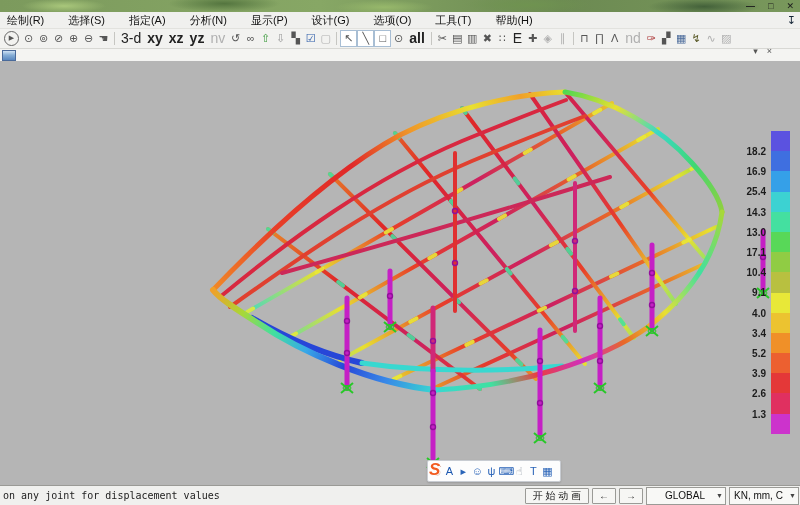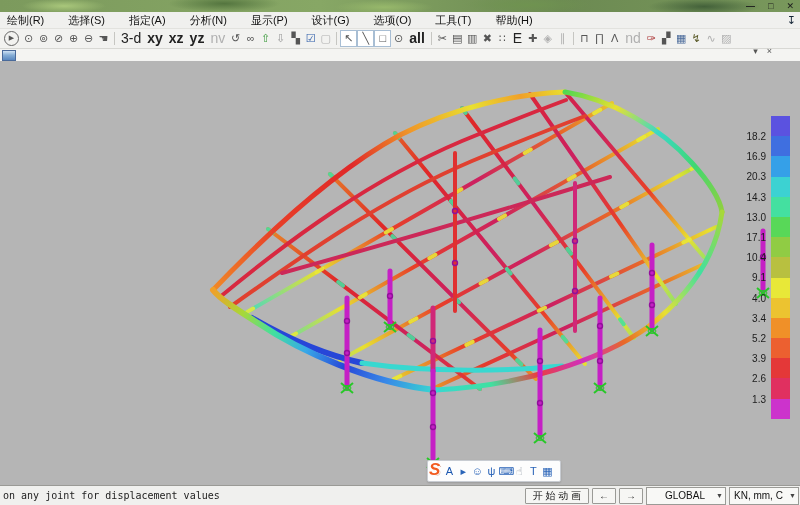--- a/index.html
+++ b/index.html
@@ -34,21 +34,21 @@
   .tbi.sepline{width:1px;height:13px;background:#c6c6c2;margin:0 3px;padding:0;}
   
   .viewstrip{position:absolute;top:49px;left:0;width:800px;height:12px;background:#f4f4f2;}
   .child-icon{position:absolute;left:2px;top:1px;width:12px;height:9px;border:1px solid #4a6a9a;
     background:linear-gradient(#cfe2f4,#86aed6 45%,#5a88c0);}
   .vs-right{position:absolute;right:28px;top:-3px;display:flex;gap:9px;color:#555;font-size:9px;}
   
   .canvas{position:absolute;top:61px;left:0;width:800px;height:425px;background:#b5b5b5;}
   .canvas svg{position:absolute;left:0;top:0;}
   
-  .legend{position:absolute;top:55px;right:10px;width:64px;height:305px;z-index:2;}
+  .legend{position:absolute;top:70px;right:10px;width:64px;height:305px;z-index:2;font-weight:bold;}
   .legend-bar{position:absolute;right:0;top:0;width:19px;display:flex;flex-direction:column;}
   .band{display:block;width:19px;height:20.2px;}
   .legend-label{position:absolute;right:24px;width:38px;text-align:right;font-size:10px;color:#1c1c1c;
     top:calc(var(--i) * 20.2px + 15px);line-height:11px;}
   
   .watermark{position:absolute;left:0;top:161px;width:800px;height:58px;background:rgba(158,88,88,0.48);
     z-index:3;display:flex;align-items:center;justify-content:center;}
   .wm-text{font-size:37px;font-weight:bold;color:#fff;letter-spacing:3px;white-space:nowrap;}
   
   .ime{position:absolute;left:427px;top:399px;width:132px;height:20px;background:#fdfdfd;
@@ -303,21 +303,21 @@
           <span class="band" style="--i: 10; background: rgb(240, 144, 40);"></span>
           <span class="band" style="--i: 11; background: rgb(236, 96, 48);"></span>
           <span class="band" style="--i: 12; background: rgb(228, 56, 56);"></span>
           <span class="band" style="--i: 13; background: rgb(224, 48, 96);"></span>
           <span class="band" style="--i: 14; background: rgb(204, 51, 204);"></span>
         </div>
       <div>
 
       <span class="legend-label" style="--i: 0;">18.2</span>
           <span class="legend-label" style="--i: 1;">16.9</span>
-          <span class="legend-label" style="--i: 2;">20.3</span>
+          <span class="legend-label" style="--i: 2;">25.4</span>
           <span class="legend-label" style="--i: 3;">14.3</span>
           <span class="legend-label" style="--i: 4;">13.0</span>
           <span class="legend-label" style="--i: 5;">17.1</span>
           <span class="legend-label" style="--i: 6;">10.4</span>
           <span class="legend-label" style="--i: 7;">9.1</span>
           <span class="legend-label" style="--i: 8;">4.0</span>
           <span class="legend-label" style="--i: 9;">3.4</span>
           <span class="legend-label" style="--i: 10;">5.2</span>
           <span class="legend-label" style="--i: 11;">3.9</span>
           <span class="legend-label" style="--i: 12;">2.6</span>

